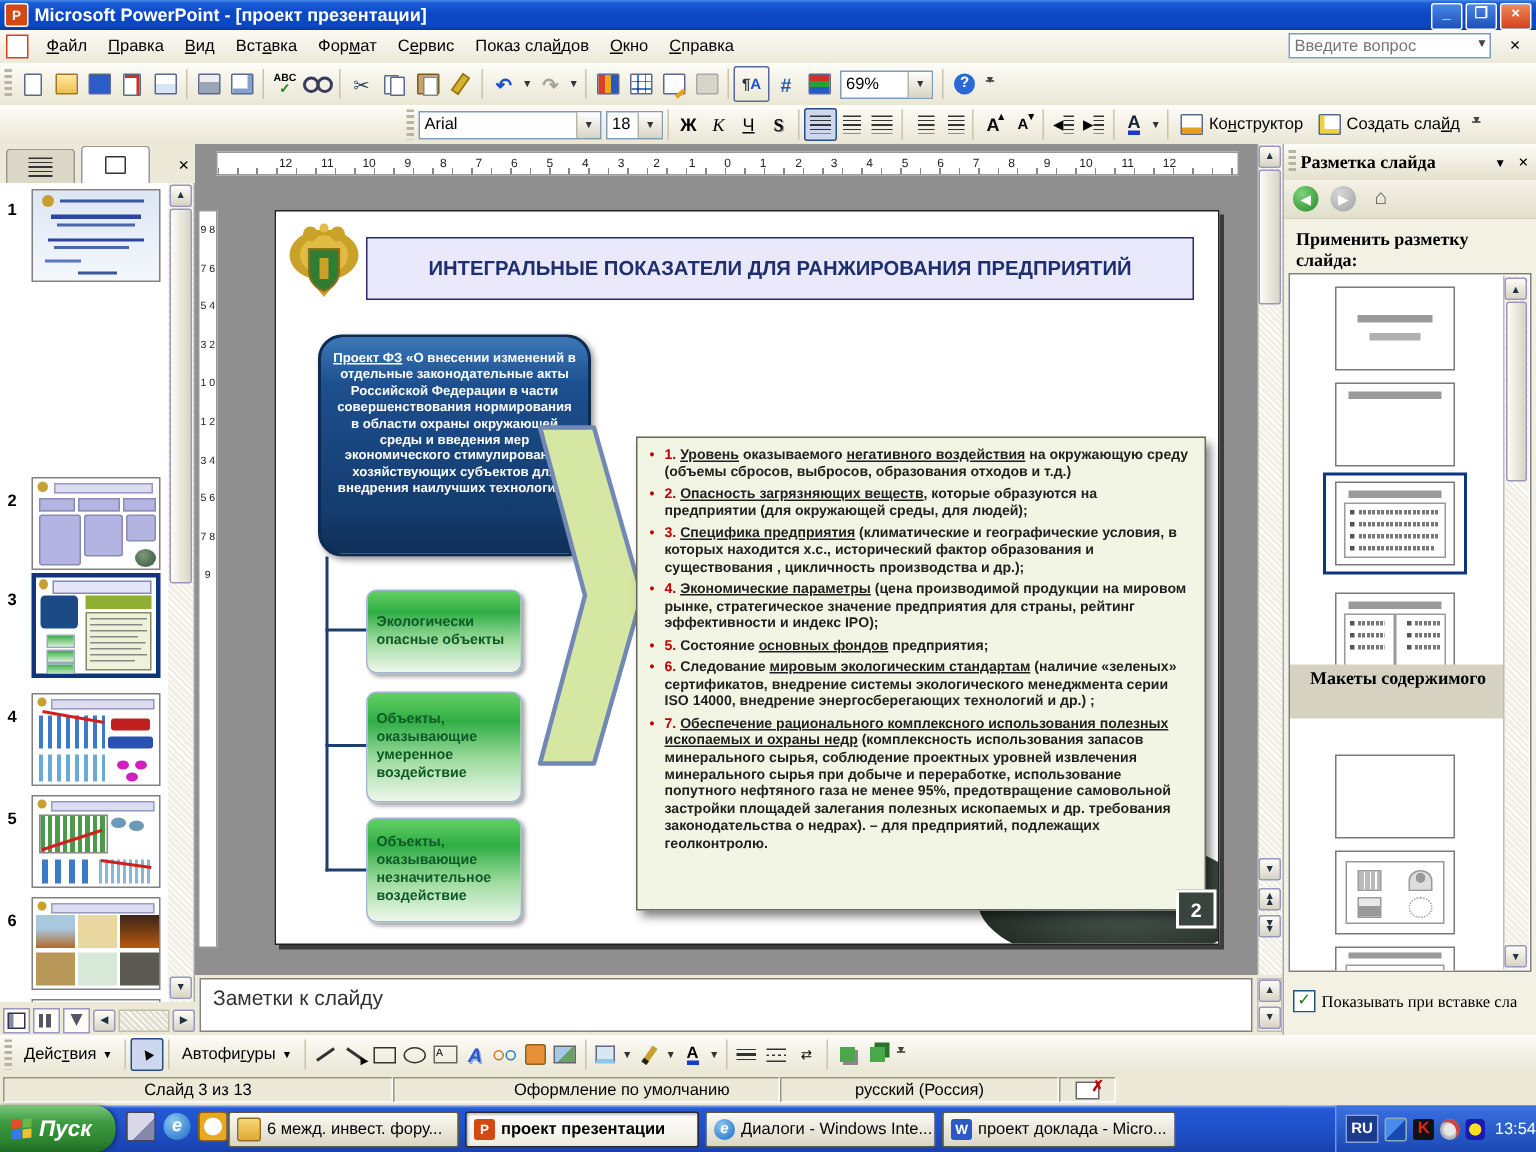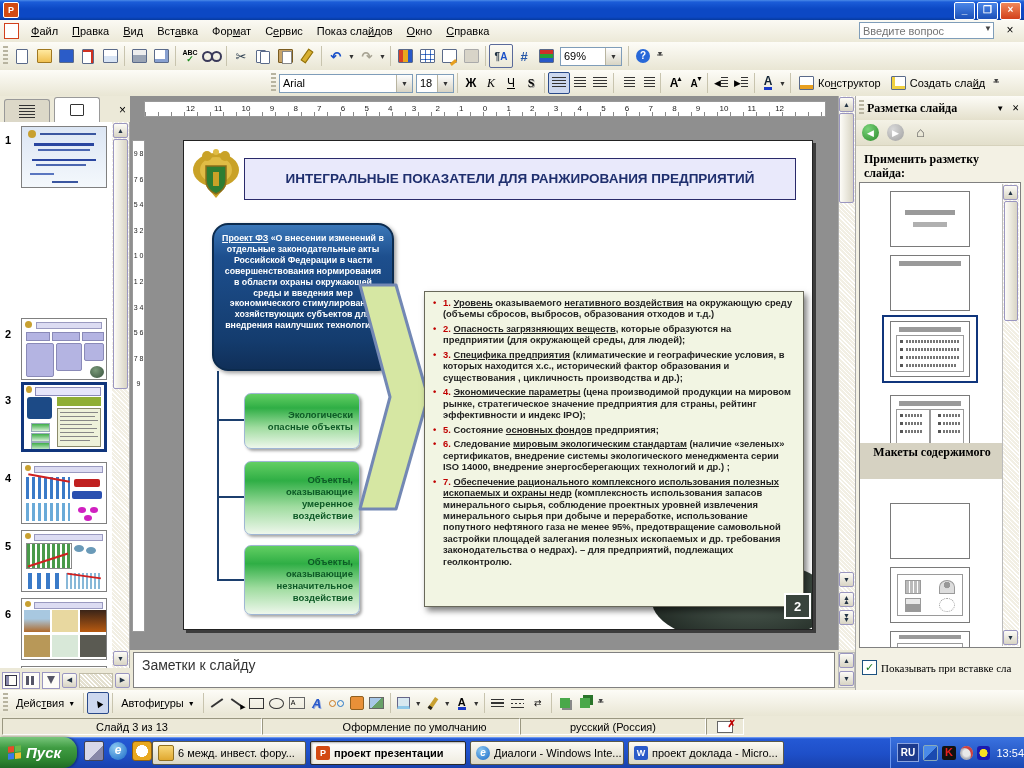--- a/index.html
+++ b/index.html
@@ -79,23 +79,23 @@
 
   
   .stitle{position:absolute;left:60px;top:17px;width:552px;height:42px;background:#e9e9fb;border:1px solid #2a2a6a;
     display:flex;align-items:center;justify-content:center;text-align:center;color:#1f2f6e;font-weight:bold;
     font-size:13.5px;line-height:1.3;padding:0 8px;box-sizing:border-box;}
   .lawbox{position:absolute;left:28px;top:82px;width:182px;height:148px;border-radius:16px;
     background:linear-gradient(180deg,#3b77b8 0%,#1d4f8e 22%,#143c6e 80%,#102f58 100%);
     border:2px solid #0c2b4e;color:#fff;font-weight:bold;font-size:8.8px;line-height:1.24;text-align:center;
     padding:8px 7px;box-sizing:border-box;box-shadow:2px 2px 4px rgba(0,0,0,.4);}
   .conn{background:#1c3f6e;}
-  .gbox{position:absolute;left:60px;width:116px;border-radius:7px;border:1px solid #9fb6d4;box-sizing:border-box;
+  .gbox{position:absolute;left:60px;width:104px;border-radius:7px;border:1px solid #9fb6d4;box-sizing:border-box;
     background:linear-gradient(180deg,#63cf63 0%,#2fae45 26%,#9fdc9f 62%,#eef7ec 100%);
-    color:#0d5a26;font-weight:bold;font-size:9.5px;line-height:1.25;text-align:right;display:flex;align-items:center;
+    color:#0d5a26;font-weight:bold;font-size:9.5px;line-height:1.25;text-align:left;display:flex;align-items:center;
     justify-content:center;padding:0 6px;box-shadow:2px 2px 3px rgba(0,0,0,.35);}
   .chead{position:absolute;left:240px;top:60px;width:384px;height:88px;box-sizing:border-box;
     background:linear-gradient(180deg,#c1d672 0%,#9ab93f 40%,#7e9c2c 100%);
     border:1px solid #8aa04a;border-left:5px solid #d2e098;color:#fff;font-weight:bold;font-size:13px;
     display:flex;align-items:center;justify-content:center;text-align:center;padding:0 24px;
     text-shadow:1px 1px 1px rgba(60,70,20,.6);box-shadow:2px 2px 3px rgba(0,0,0,.3);}
   .clist{position:absolute;left:240px;top:150px;width:380px;height:316px;background:#f2f5e3;border:1px solid #68685a;
     box-shadow:3px 4px 6px rgba(0,0,0,.5);box-sizing:border-box;padding:5px 8px 4px 8px;
     font-size:9.4px;font-weight:bold;color:#1f1f1f;line-height:1.22;}
   .crit{position:relative;padding-left:10px;margin-bottom:3px;}
@@ -167,20 +167,21 @@
   .trayic{width:14px;height:14px;border-radius:2px;}
   .clock{color:#fff;font-size:11px;margin-left:2px;}
 </style>
 </head>
 <body>
 
 <div id="screen">
 
   <div class="abs titlebar">
     <div class="appicon">P</div>
+    <span>Microsoft PowerPoint - [проект презентации]</span>
     <div class="winbtns">
       <div class="wbtn">_</div>
       <div class="wbtn">❐</div>
       <div class="wbtn close">×</div>
     </div>
   </div>
 
   <div class="abs menubar">
     <div class="docicon"></div>
     <span class="mitem"><u>Ф</u>айл</span>
@@ -280,21 +281,21 @@
       </div>
     <div class="chev">
         <span>▼</span>
         <span>▔</span>
       </div>
   </div>
 
   <div class="abs toolbar tb2">
     <div style="width:268px;flex:none;"></div>
     <div class="handle"></div>
-    <div class="combo" style="width:134px;">
+    <div class="combo" style="width:122px;">
       <span>Arial</span>
       <div class="dbtn">▼</div>
     </div>
     <div class="combo" style="width:38px;margin-left:3px;">
       <span>18</span>
       <div class="dbtn">▼</div>
     </div>
     <div class="sep"></div>
     <div class="fmtglyph" style="font-weight:bold;">Ж</div>
     <div class="fmtglyph" style="font-style:italic;font-family:'Liberation Serif',serif;">К</div>

